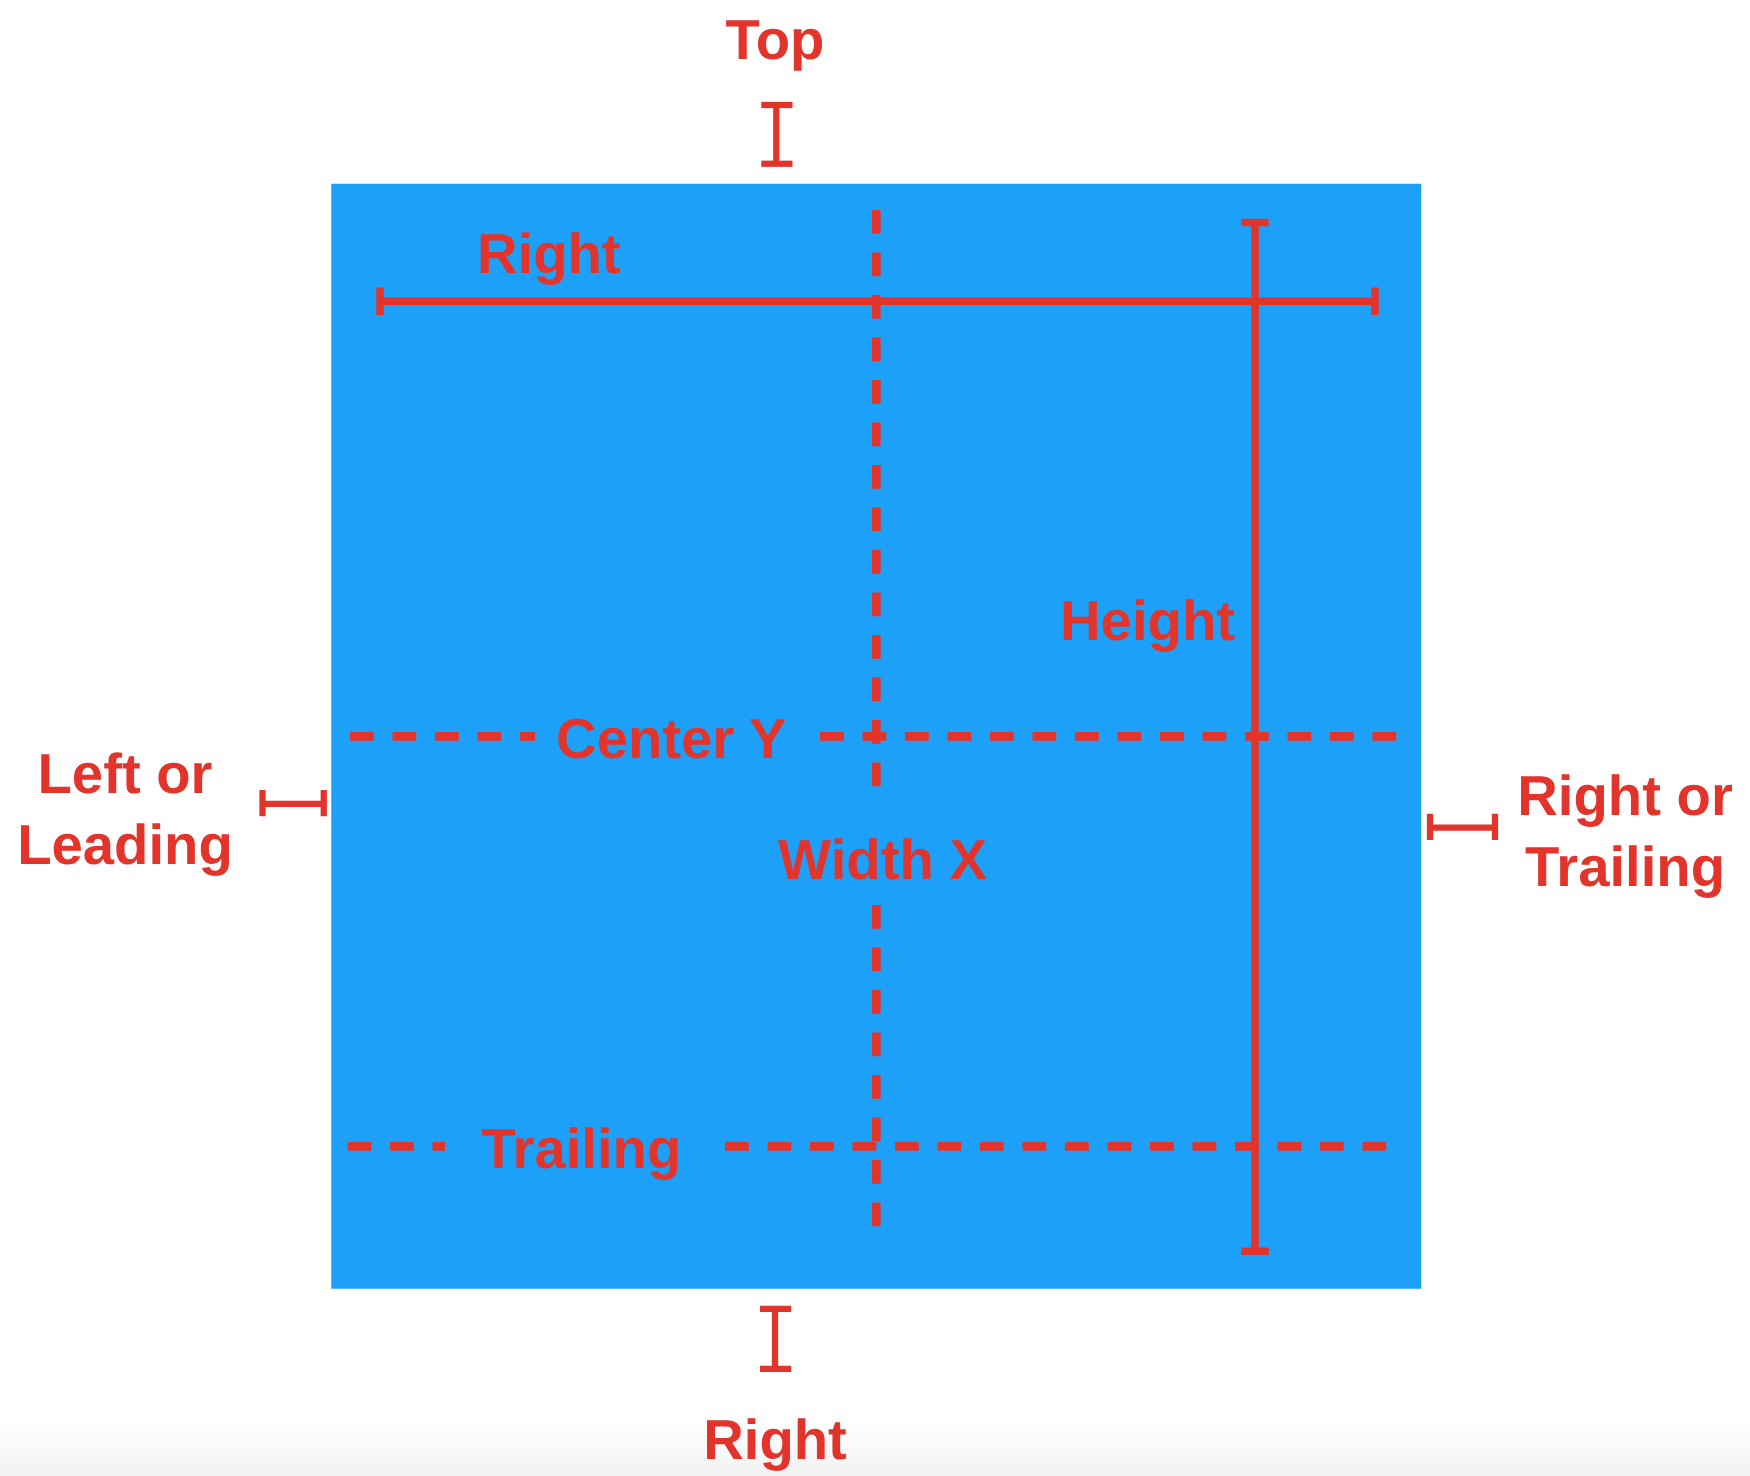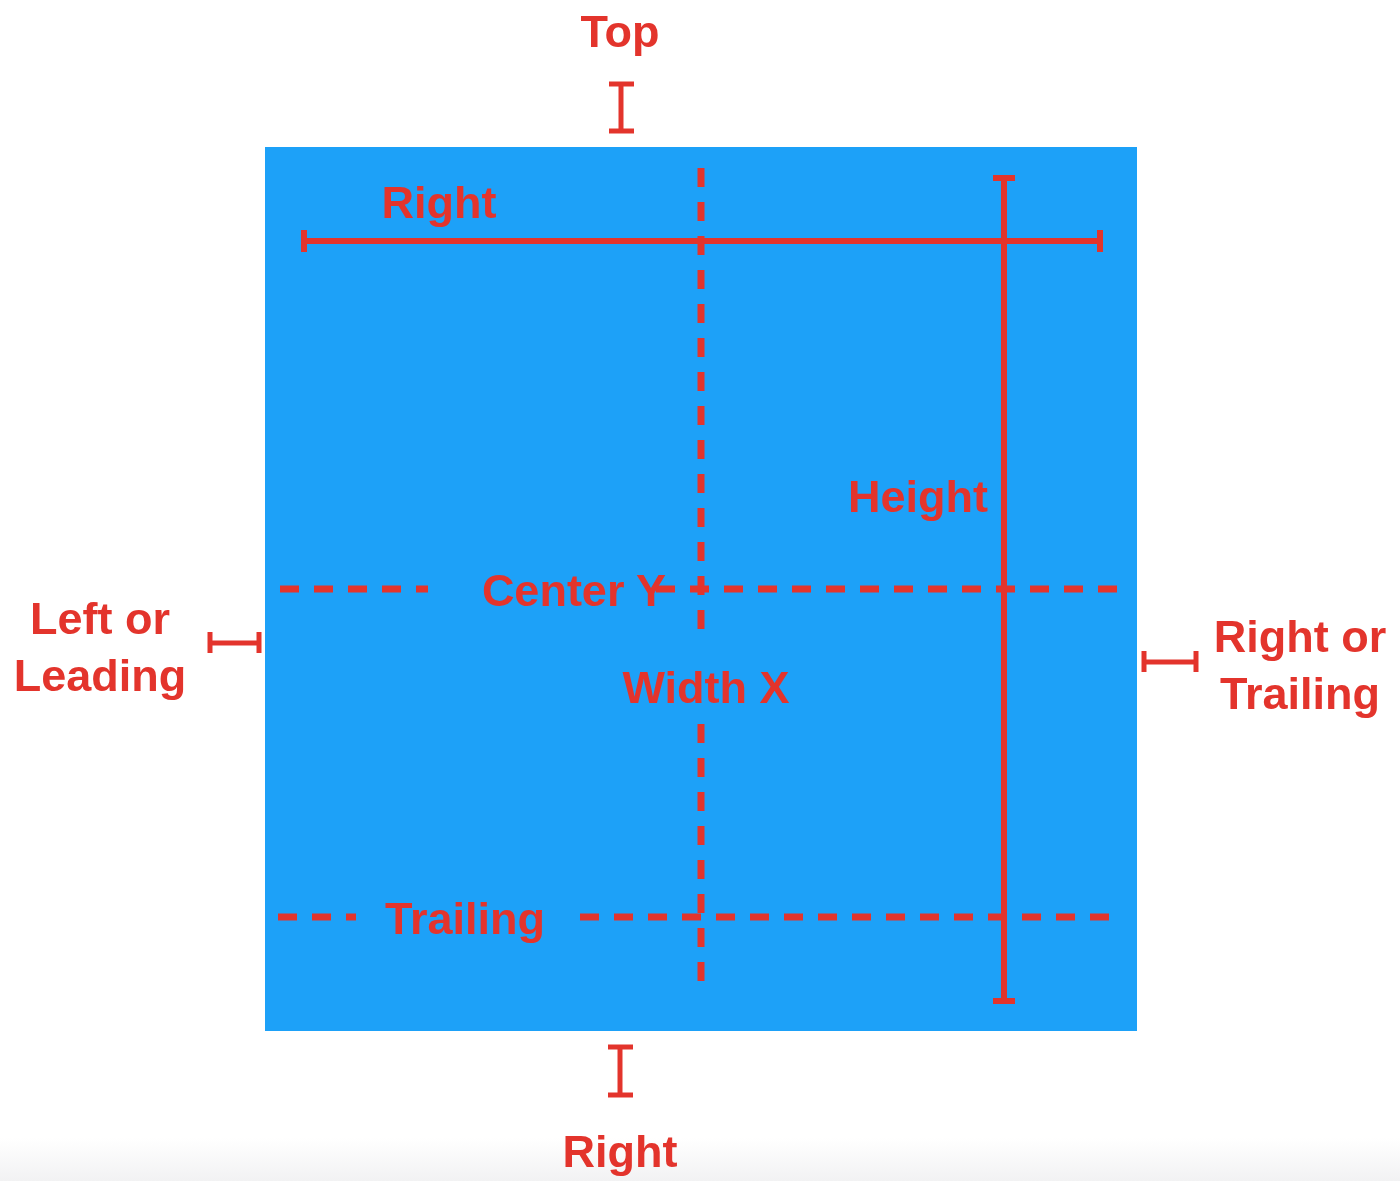--- a/index.html
+++ b/index.html
@@ -107,21 +107,21 @@
       <line class="stroke dash" x1="580" y1="917" x2="1124" y2="917"></line>
     </g>
   </svg>
 
   <div class="label" style="left:620px; top:3px;">Top</div>
 
   <div class="label" style="left:439px; top:174px;">Right</div>
 
   <div class="label" style="left:918px; top:468px;">Height</div>
 
-  <div class="label" style="left:537px; top:562px;margin-left:37px;">Center Y</div>
+  <div class="label" style="left:537px; top:562px;">Center Y</div>
 
   <div class="label" style="left:706px; top:659px;">Width X</div>
 
   <div class="label" style="left:465px; top:890px;">Trailing</div>
 
   <div class="label wrap" style="left:100px; top:590px; width:195px;">Left or Leading</div>
 
   <div class="label wrap" style="left:1300px; top:608px; width:200px;">Right or Trailing</div>
 
   <div class="label" style="left:620px; top:1123px;">Right</div>

